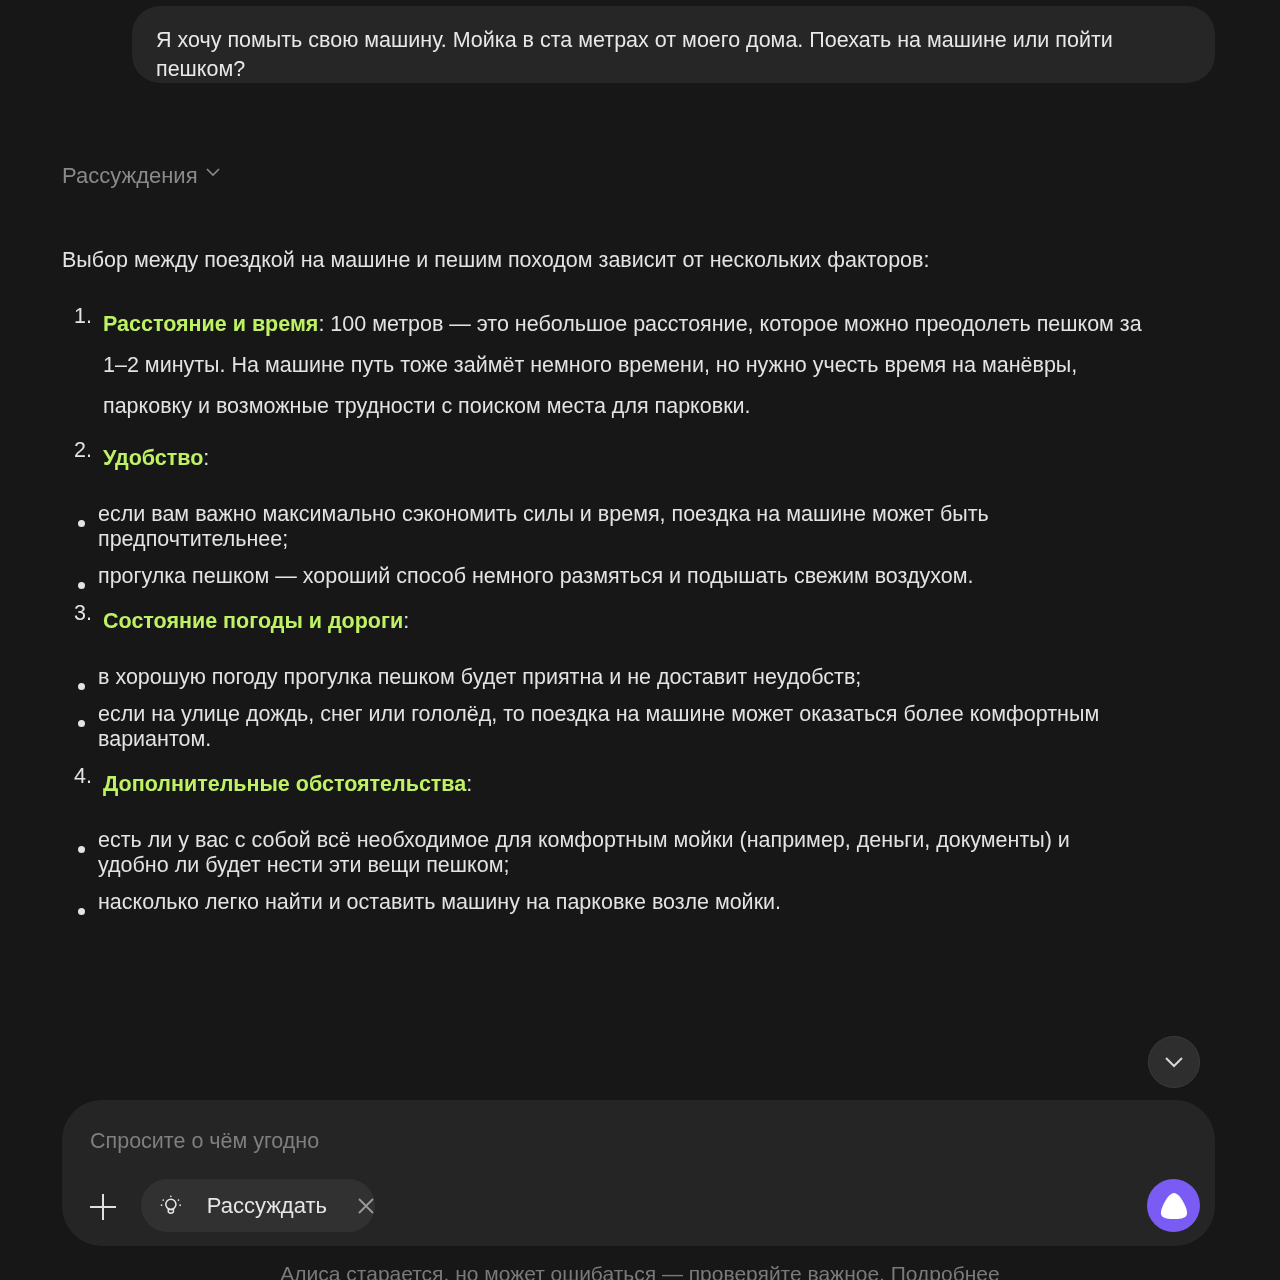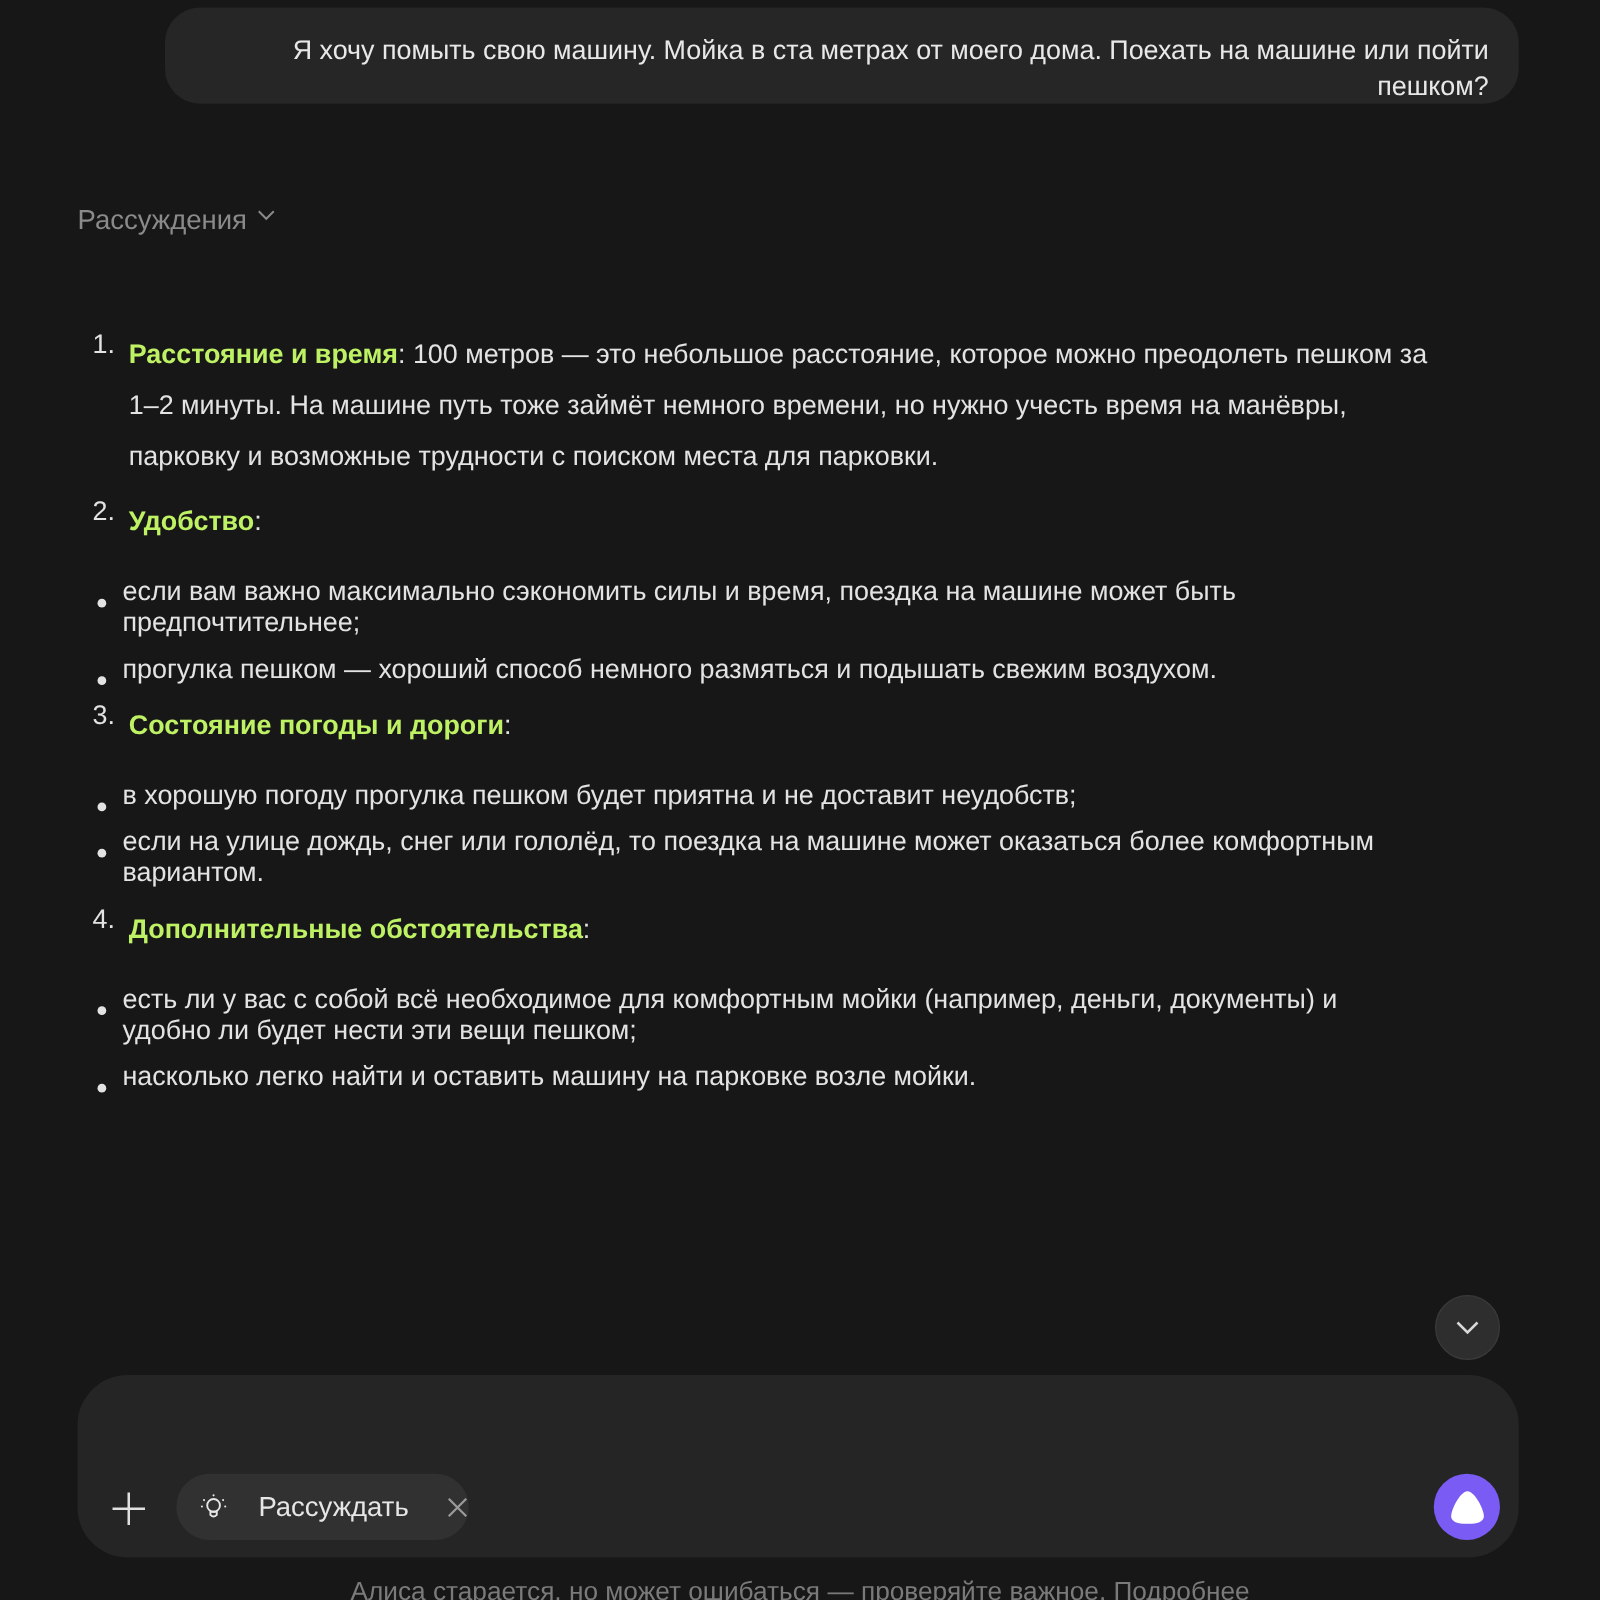--- a/index.html
+++ b/index.html
@@ -5,21 +5,21 @@
   html, body { margin:0; padding:0; }
   body {
     width:1280px; height:1280px; overflow:hidden; position:relative;
     background:#171717; color:#e6e6e6;
     font-family:"Liberation Sans", "DejaVu Sans", sans-serif;
   }
   .user-bubble {
     position:absolute; left:132px; top:6px; width:1083px; height:77px;
     box-sizing:border-box; padding:20px 24px 0 24px;
     background:#262626; border-radius:28px;
-    font-size:21.5px; line-height:29px; color:#e8e8e8;text-align:right;
+    font-size:21.5px; line-height:29px; color:#e8e8e8;
   }
   .reasoning {
     position:absolute; left:62px; top:163px; display:flex; align-items:flex-start; gap:6px;
     font-size:22px; color:#8a8a8a; cursor:pointer;
   }
   .reasoning svg { width:18px; height:18px; }
   .answer {
     position:absolute; left:62px; top:240px; width:1080px;
     font-size:21.5px; color:#e3e3e3;
   }
@@ -78,20 +78,21 @@
 </div>
 
 <div class="reasoning">
   <span>Рассуждения</span>
   <svg viewBox="0 0 18 18">
       <path d="M3 6 L9 12 L15 6" fill="none" stroke="#8a8a8a" stroke-width="1.6"></path>
     </svg>
 </div>
 
 <div class="answer">
+  <p class="intro">Выбор между поездкой на машине и пешим походом зависит от нескольких факторов:</p>
 
   <div class="num-item">
     <span class="num">1.</span>
     <div class="body"><b>Расстояние и время</b><span>: 100 метров — это небольшое расстояние, которое можно преодолеть пешком за 1–2 минуты. На машине путь тоже займёт немного времени, но нужно учесть время на манёвры, парковку и возможные трудности с поиском места для парковки.</span></div>
   </div>
 
   <div class="num-item" style="margin-top:11px">
     <span class="num">2.</span>
     <div class="body"><b>Удобство</b><span>:</span></div>
   </div>
@@ -137,20 +138,21 @@
   </ul>
 </div>
 
 <div class="scroll-down">
   <svg width="24" height="24" viewBox="0 0 24 24">
       <path d="M4 8 L12 16 L20 8" fill="none" stroke="#d8d8d8" stroke-width="2"></path>
     </svg>
 </div>
 
 <div class="composer">
+  <input type="text" placeholder="Спросите о чём угодно" style="">
   <div class="plus-btn">
     <svg width="30" height="30" viewBox="0 0 30 30">
         <path d="M15 2 V28 M2 15 H28" stroke="#e0e0e0" stroke-width="2"></path>
       </svg>
   </div>
   <div class="chip">
     <svg width="28" height="28" viewBox="0 0 28 28">
       <circle cx="14" cy="12" r="6" fill="none" stroke="#e6e6e6" stroke-width="1.8"></circle>
       <path d="M11 18 H17 V21 Q14 24 11 21 Z" fill="none" stroke="#e6e6e6" stroke-width="1.8"></path>
       <circle cx="14" cy="2.5" r="1" fill="#e6e6e6"></circle>

